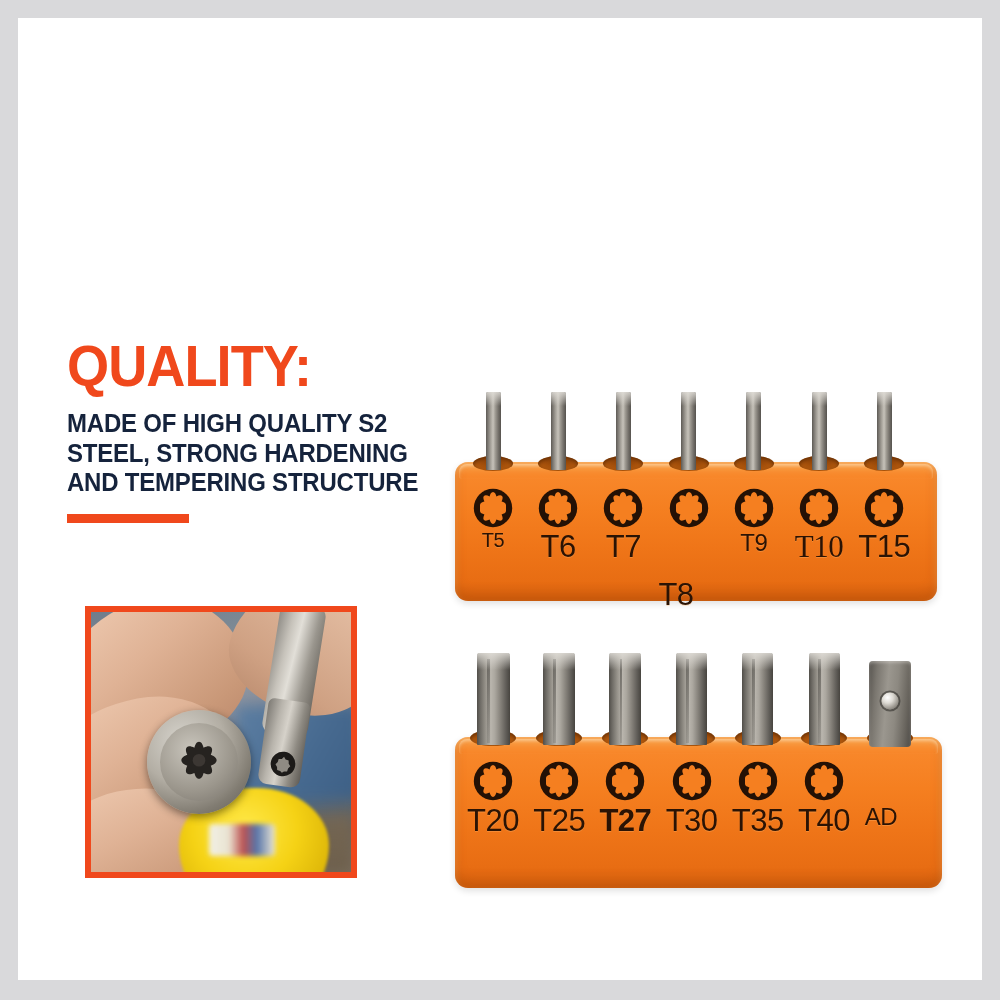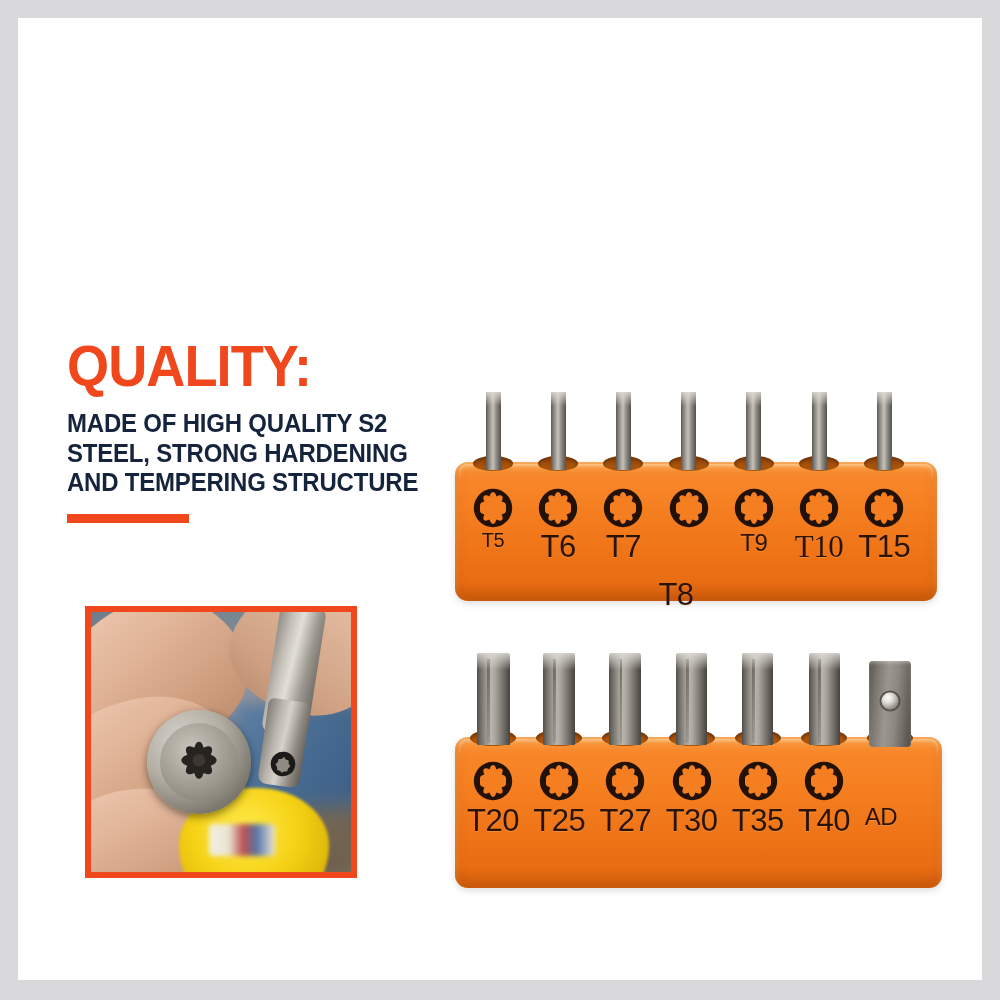--- a/index.html
+++ b/index.html
@@ -477,21 +477,21 @@
     <circle cx="50" cy="50" r="48" fill="#241105"></circle>
     <path d="M50 10 C54.5 10 57 15.5 58.5 21 C64 18.5 69.5 17 72.5 20
              C75.5 23 74 28.5 71.5 34 C77 35.5 82.5 38 82.5 42.5
              L82.5 57.5 C82.5 62 77 64.5 71.5 66 C74 71.5 75.5 77 72.5 80
              C69.5 83 64 81.5 58.5 79 C57 84.5 54.5 90 50 90
              C45.5 90 43 84.5 41.5 79 C36 81.5 30.5 83 27.5 80
              C24.5 77 26 71.5 28.5 66 C23 64.5 17.5 62 17.5 57.5
              L17.5 42.5 C17.5 38 23 35.5 28.5 34 C26 28.5 24.5 23 27.5 20
              C30.5 17 36 18.5 41.5 21 C43 15.5 45.5 10 50 10 Z" fill="#f57f20"></path>
   </svg></div>
-      <div class="label" style="left: 170.4px; top: 150px; font-size: 31px;">T27</div>
+      <div class="label" style="left: 170.4px; top: 150px; font-size: 31px; font-weight: bold;">T27</div>
       <div class="hole" style="left: 213.6px; top: 77px; width: 46px; height: 16px;"></div>
       <div class="bit thick" style="left: 220.7px; top: 0px; width: 31.8px; height: 92px;"></div>
       <div class="stamp" style="left: 216.6px; top: 108px; width: 40px; height: 40px;">
   <svg viewBox="0 0 100 100" width="100%" height="100%">
     <circle cx="50" cy="50" r="48" fill="#241105"></circle>
     <path d="M50 10 C54.5 10 57 15.5 58.5 21 C64 18.5 69.5 17 72.5 20
              C75.5 23 74 28.5 71.5 34 C77 35.5 82.5 38 82.5 42.5
              L82.5 57.5 C82.5 62 77 64.5 71.5 66 C74 71.5 75.5 77 72.5 80
              C69.5 83 64 81.5 58.5 79 C57 84.5 54.5 90 50 90
              C45.5 90 43 84.5 41.5 79 C36 81.5 30.5 83 27.5 80

